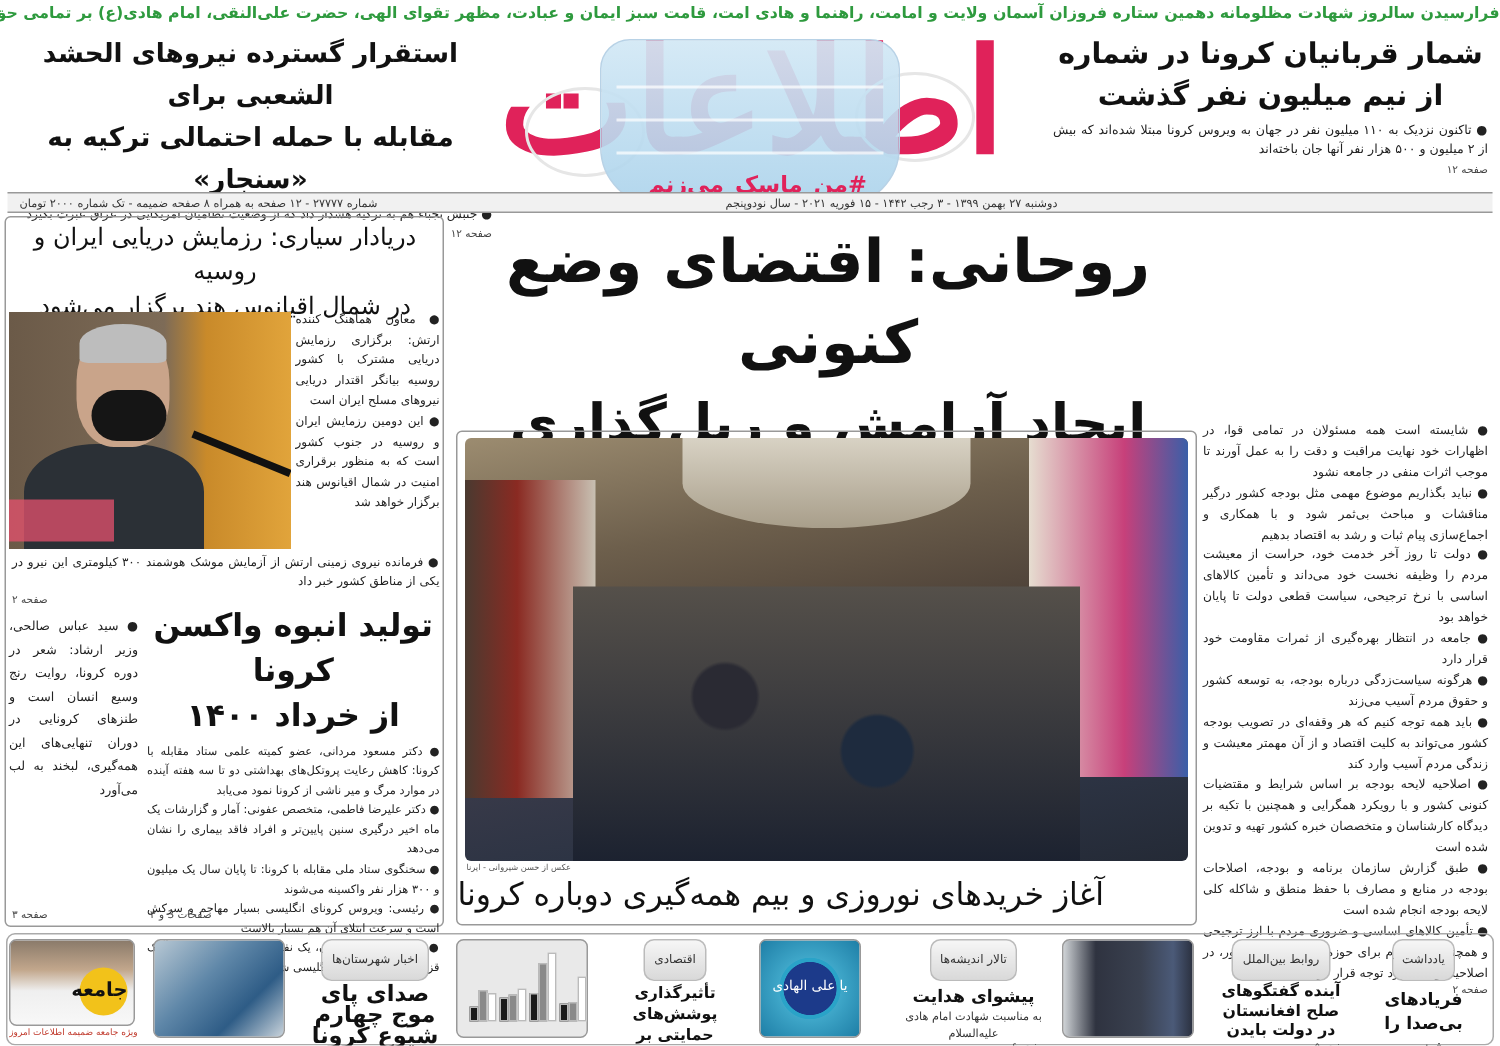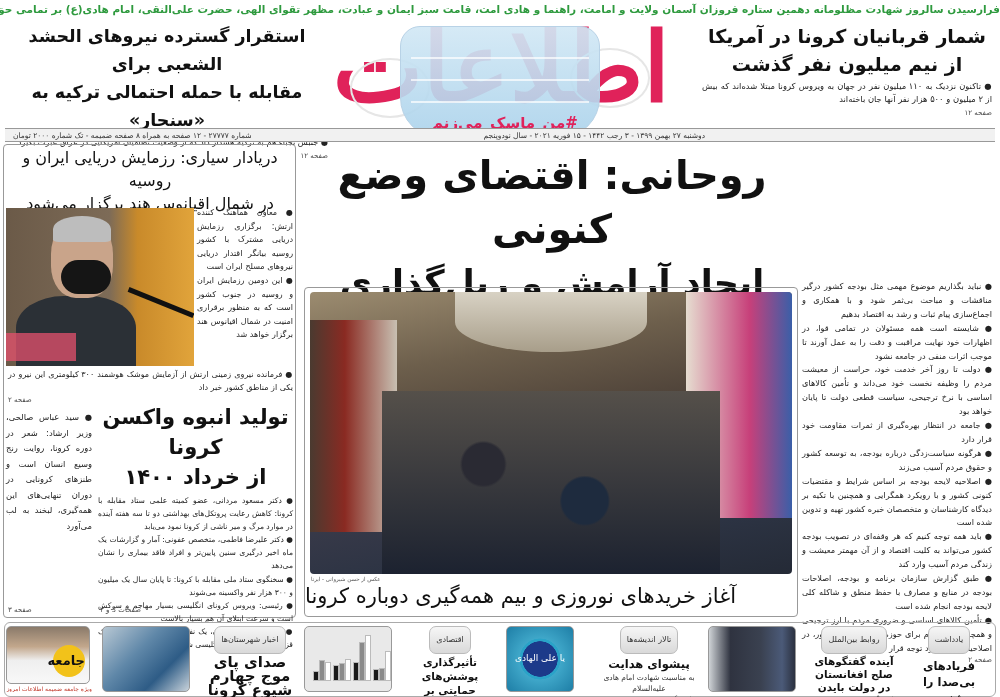--- a/index.html
+++ b/index.html
@@ -36,21 +36,21 @@
 .b-head{font-weight:bold;font-size:11.5px;line-height:16px;text-align:center}
 .thumb{border-radius:5px;overflow:hidden;border:1px solid #999}
 .bar{position:absolute;bottom:10px;width:6px}
 </style>
 </head>
 <body>
 
 <div class="abs topline">فرارسیدن سالروز شهادت مظلومانه دهمین ستاره فروزان آسمان ولایت و امامت، راهنما و هادی امت، قامت سبز ایمان و عبادت، مظهر تقوای الهی، حضرت علی‌النقی، امام هادی(ع) بر تمامی حق‌پویان تسلیت باد</div>
 
 <div class="abs" style="right:8px;top:22px;width:290px">
-  <div class="hd-title"><span>شمار قربانیان کرونا در آمریکا</span><br><span>از نیم میلیون نفر گذشت</span></div>
+  <div class="hd-title"><span>شمار قربانیان کرونا در شماره</span><br><span>از نیم میلیون نفر گذشت</span></div>
   <div class="small" style="margin-top:2px;font-size:8.4px;line-height:13px">● تاکنون نزدیک به ۱۱۰ میلیون نفر در جهان به ویروس کرونا مبتلا شده‌اند که بیش از ۲ میلیون و ۵۰۰ هزار نفر آنها جان باخته‌اند</div>
   <div class="pgref" style="margin-top:3px">صفحه ۱۲</div>
 </div>
 
 <div class="abs" style="left:6px;top:22px;width:322px">
   <div class="hd-title" style="font-size:17.5px"><span>استقرار گسترده نیروهای الحشد الشعبی برای</span><br><span>مقابله با حمله احتمالی ترکیه به «سنجار»</span></div>
   <div class="small" style="margin-top:2px;font-size:8.2px;line-height:13px">● جنبش نجباء هم به ترکیه هشدار داد که از وضعیت نظامیان آمریکایی در عراق عبرت بگیرد</div>
   <div class="pgref" style="margin-top:3px">صفحه ۱۲</div>
 </div>
 
@@ -82,27 +82,27 @@
     <div class="shop-l"></div>
     <div class="shop-r"></div>
     <div class="crowd"></div>
   </div>
   <div class="abs" style="left:6px;top:288px;font-size:5.5px;color:#555">عکس از حسن شیروانی - ایرنا</div>
   <div class="abs" style="left:0;top:292px;width:494px;text-align:left;font-size:21px;line-height:32px">آغاز خریدهای نوروزی و بیم همه‌گیری دوباره کرونا</div>
 </div>
 
 <div class="abs" style="right:8px;top:280px;width:190px">
   <div class="small" style="font-size:8.2px;line-height:13.9px">
+    <div>● شایسته است همه مسئولان در تمامی قوا، در اظهارات خود نهایت مراقبت و دقت را به عمل آورند تا موجب اثرات منفی در جامعه نشود</div>
     <div>● نباید بگذاریم موضوع مهمی مثل بودجه کشور درگیر مناقشات و مباحث بی‌ثمر شود و با همکاری و اجماع‌سازی پیام ثبات و رشد به اقتصاد بدهیم</div>
-    <div>● شایسته است همه مسئولان در تمامی قوا، در اظهارات خود نهایت مراقبت و دقت را به عمل آورند تا موجب اثرات منفی در جامعه نشود</div>
     <div>● دولت تا روز آخر خدمت خود، حراست از معیشت مردم را وظیفه نخست خود می‌داند و تأمین کالاهای اساسی با نرخ ترجیحی، سیاست قطعی دولت تا پایان خواهد بود</div>
     <div>● جامعه در انتظار بهره‌گیری از ثمرات مقاومت خود قرار دارد</div>
     <div>● هرگونه سیاست‌زدگی درباره بودجه، به توسعه کشور و حقوق مردم آسیب می‌زند</div>
+    <div>● باید همه توجه کنیم که هر وقفه‌ای در تصویب بودجه کشور می‌تواند به کلیت اقتصاد و از آن مهمتر معیشت و زندگی مردم آسیب وارد کند</div>
     <div>● اصلاحیه لایحه بودجه بر اساس شرایط و مقتضیات کنونی کشور و با رویکرد همگرایی و همچنین با تکیه بر دیدگاه کارشناسان و متخصصان خبره کشور تهیه و تدوین شده است</div>
-    <div>● باید همه توجه کنیم که هر وقفه‌ای در تصویب بودجه کشور می‌تواند به کلیت اقتصاد و از آن مهمتر معیشت و زندگی مردم آسیب وارد کند</div>
     <div>● طبق گزارش سازمان برنامه و بودجه، اصلاحات بودجه در منابع و مصارف با حفظ منطق و شاکله کلی لایحه بودجه انجام شده است</div>
     <div>● تأمین کالاهای اساسی و ضروری مردم با ارز ترجیحی و همچنین منابع لازم برای حوزه‌های توسعه‌ای کشور، در اصلاحیه بودجه مورد توجه قرار گرفته است</div>
   </div>
   <div class="pgref" style="margin-top:1px">صفحه ۲</div>
 </div>
 
 <div class="abs box" style="left:3px;top:144px;width:293px;height:474px"></div>
 
 <div class="abs" style="left:6px;top:146px;width:288px">
   <div style="text-align:center;font-size:16px;line-height:23px"><span>دریادار سیاری: رزمایش دریایی ایران و روسیه</span><br><span>در شمال اقیانوس هند برگزار می‌شود</span></div>

